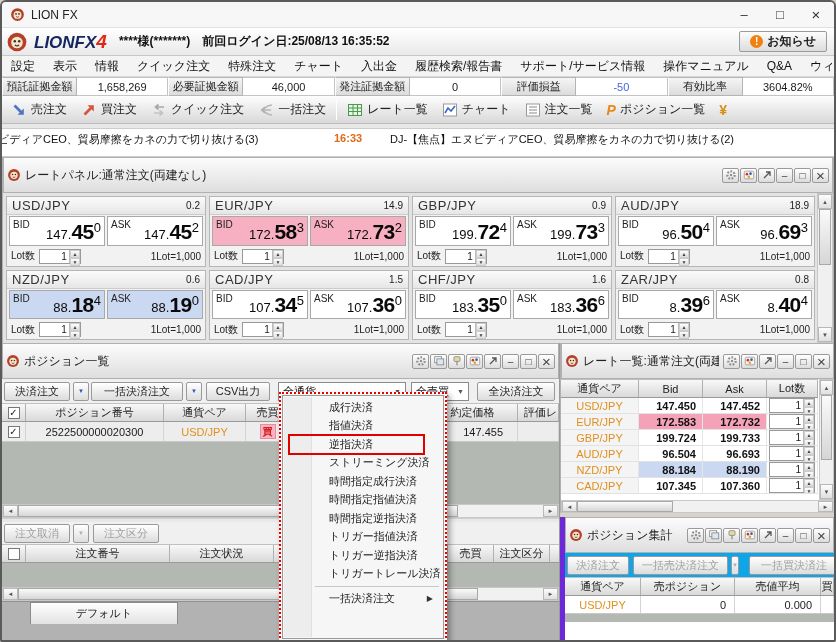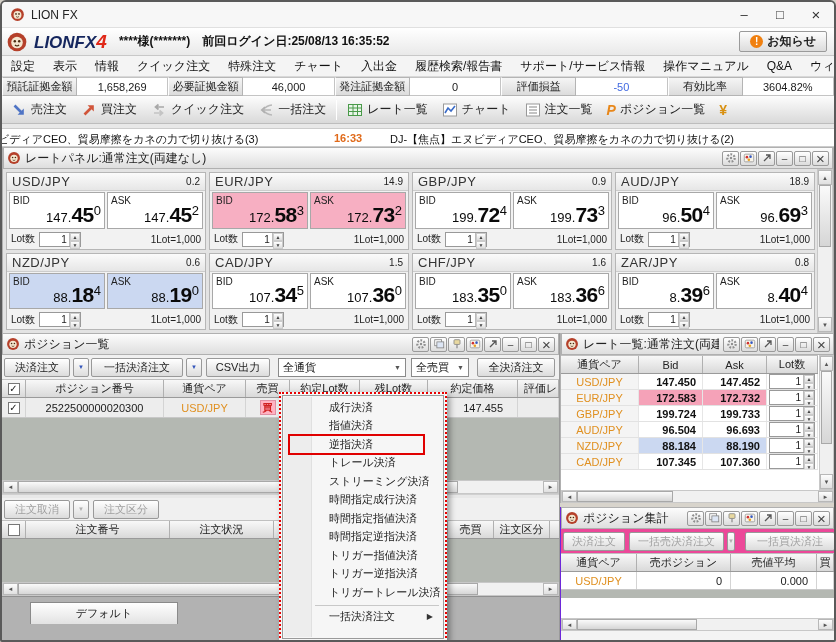--- a/index.html
+++ b/index.html
@@ -33,26 +33,26 @@
 .acctvalue{flex:1;background:#fff;border:1px solid #c4c4c4;border-left:none;display:flex;align-items:center;justify-content:center;font-size:11px;white-space:nowrap;overflow:hidden}
 
 .toolbar{height:28px;flex:0 0 28px;background:linear-gradient(#fdfdfd,#d9d9d9);display:flex;align-items:center;padding:0 2px;border-bottom:1px solid #bdbdbd}
 .tbitem{display:flex;align-items:center;gap:4px;padding:0 7px;height:100%;font-size:12px;color:#222;white-space:nowrap}
 .ticon{width:16px;height:16px;flex:0 0 16px}
 .tsep{width:1px;height:20px;background:#aaa;border-right:1px solid #fff;margin:0 3px}
 .pbadge{font-size:14px;font-weight:bold;font-style:italic;color:#e8871a}
 .yenic{font-size:14px;font-weight:bold;color:#d89010}
 
 .tickerwrap{flex:0 0 23px;background:#e8e8e8;padding-top:4px}
-.ticker{height:19px;background:#fff;border-top:1px solid #ccc;border-bottom:1px solid #ccc;position:relative;overflow:hidden;font-size:11px}
+.ticker{height:29px;background:#fff;border-top:1px solid #ccc;border-bottom:1px solid #ccc;position:relative;overflow:hidden;font-size:11px}
 .tk-left{position:absolute;left:-4px;top:3px;white-space:nowrap;color:#111}
 .tk-time{position:absolute;left:332px;top:3px;color:#e06a1a;font-weight:bold}
 .tk-news{position:absolute;left:388px;top:3px;white-space:nowrap;color:#111}
 
-.ptitle{height:20px;flex:0 0 20px;background:linear-gradient(#fcfcfc,#dedede);border:1px solid #b0b0b0;display:flex;align-items:center;gap:4px;padding:10px 3px;font-size:12px;color:#222}
+.ptitle{height:20px;flex:0 0 20px;background:linear-gradient(#fcfcfc,#dedede);border:1px solid #b0b0b0;display:flex;align-items:center;gap:4px;padding:17px 3px;font-size:12px;color:#222}
 .ptitle .lion{width:14px;height:14px;flex:0 0 14px}
 .mini-controls{margin-left:auto;display:flex;gap:1px}
 .minibtn{width:17px;height:15px;border:1px solid #9a9a9a;border-radius:2px;background:linear-gradient(#ffffff,#dcdcdc);display:flex;align-items:center;justify-content:center;font-size:10px;color:#444;overflow:hidden}
 .minibtn .wic{width:12px;height:12px}
 
 .ratewin{flex:0 0 186px;display:flex;flex-direction:column;border-left:1px solid #b0b0b0;border-right:1px solid #b0b0b0}
 .rp-grid{flex:1;background:#e3e3e3;display:grid;grid-template-columns:repeat(4,1fr);grid-template-rows:1fr 1fr;gap:3px;padding:3px 18px 3px 3px;position:relative}
 .vscroll{position:absolute;right:0;top:0;bottom:0;width:16px;background:#f0f0f0;border:1px solid #c8c8c8;display:flex;flex-direction:column}
 .vscroll .sthumb{height:38%;margin:0 1px}
 .rpanel{background:#f2f2f2;border:1px solid #b6b6b6;display:flex;flex-direction:column;min-width:0}
@@ -116,21 +116,21 @@
 .ratelist{flex:0 0 170px;display:flex;flex-direction:column;border-left:1px solid #b0b0b0}
 .rl-body{position:relative;padding-right:16px;background:#fff;flex:1;display:flex;flex-direction:column}
 .rl-row{display:flex;height:16px;flex:0 0 16px;border-bottom:1px solid #e2e2e2}
 .rl-td{display:flex;align-items:center;overflow:hidden;white-space:nowrap;font-size:11px;border-right:1px solid #e6e6e6}
 .rl-pair{justify-content:center;background:#f4f4f4;color:#e09020}
 .rl-num{justify-content:flex-end;padding-right:6px;font-weight:bold;color:#111}
 .c-pink{background:#f5a2b8}
 .c-blue{background:#cbd8f1}
 .rl-lot{padding:1px 2px}
 .divider{flex:0 0 4px;background:#d8d4cc}
-.summary{flex:1;display:flex;flex-direction:column;border-left:1px solid #6d28d9;background:#ec4899;overflow:hidden}
+.summary{flex:1;display:flex;flex-direction:column;border-left:5px solid #6d28d9;background:#0ea5e9;overflow:hidden}
 .sum-toolbar{height:24px;flex:0 0 24px;display:flex;align-items:center;gap:2px;padding:0 2px;overflow:hidden}
 .graystrip{height:8px;flex:0 0 8px;background:#b4b8b2}
 .whitegap{background:#fff;flex:0 0 20px}
 
 .ctxmenu{position:absolute;left:277px;top:390px;width:168px;height:250px;border:2px dotted #e80000;background:#f6f6f6;box-shadow:3px 3px 6px rgba(0,0,0,0.35);z-index:50;overflow:hidden}
 .ctxinner{position:absolute;inset:1px;border:1px solid #9a9a9a;background:#f6f6f6;padding-top:2px}
 .ctxgutter{position:absolute;left:1px;top:1px;bottom:1px;width:28px;background:#ededed;border-right:1px solid #e0e0e0}
 .ctxitem{position:relative;height:18.5px;display:flex;align-items:center;padding-left:46px;font-size:11px;color:#1a1a1a;white-space:nowrap}
 .ctxitem.hl::after{content:"";position:absolute;left:5px;top:-1px;width:133px;bottom:-1px;border:2px solid #e00000}
 .ctxsep{height:1px;background:#c8c8c8;margin:3px 4px 2px 32px}
@@ -964,21 +964,20 @@
     </div>
   </div>
 
   <div class="ctxmenu" id="ctxmenu">
     <div class="ctxinner">
       <div class="ctxgutter"></div>
       <div id="ctx-items">
           <div class="ctxitem">成行決済</div>
           <div class="ctxitem">指値決済</div>
           <div class="ctxitem hl">逆指決済</div>
-          <div class="ctxitem">トレール決済</div>
           <div class="ctxitem">ストリーミング決済</div>
           <div class="ctxitem">時間指定成行決済</div>
           <div class="ctxitem">時間指定指値決済</div>
           <div class="ctxitem">時間指定逆指決済</div>
           <div class="ctxitem">トリガー指値決済</div>
           <div class="ctxitem">トリガー逆指決済</div>
           <div class="ctxitem">トリガートレール決済</div>
           <div class="ctxsep"></div>
           <div class="ctxfooter">一括決済注文<span class="subarrow"></span></div>
         </div>

